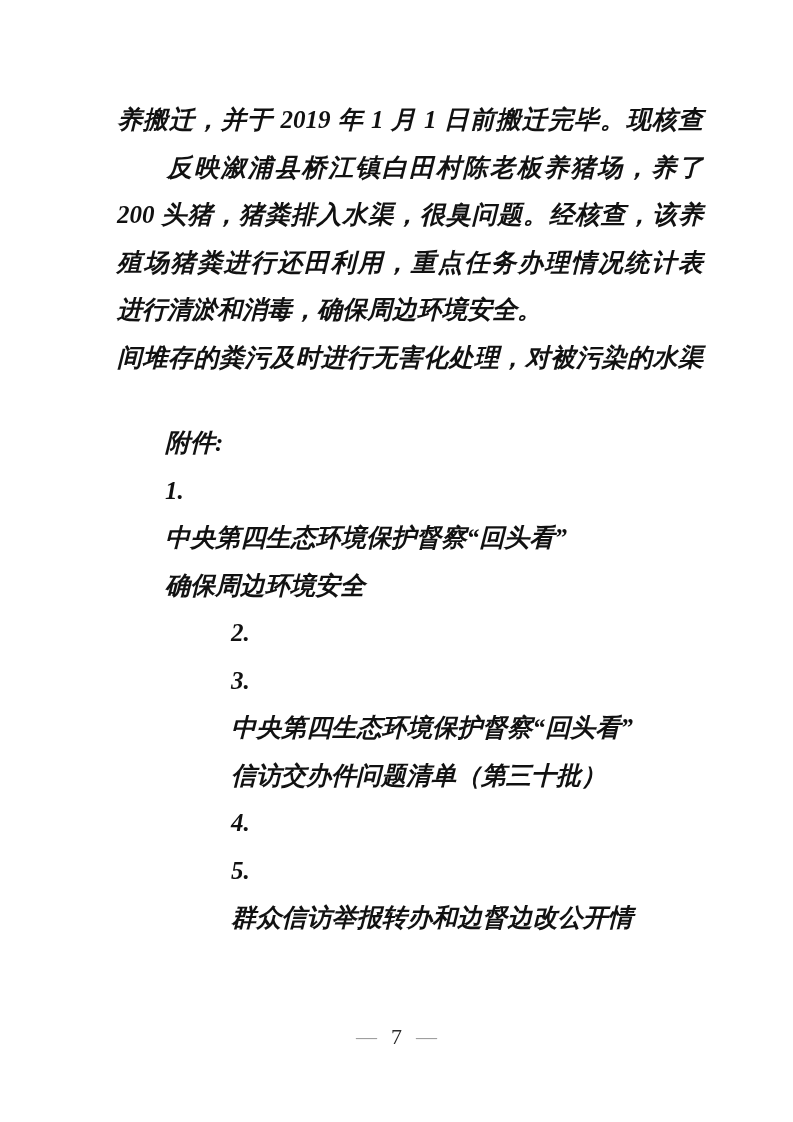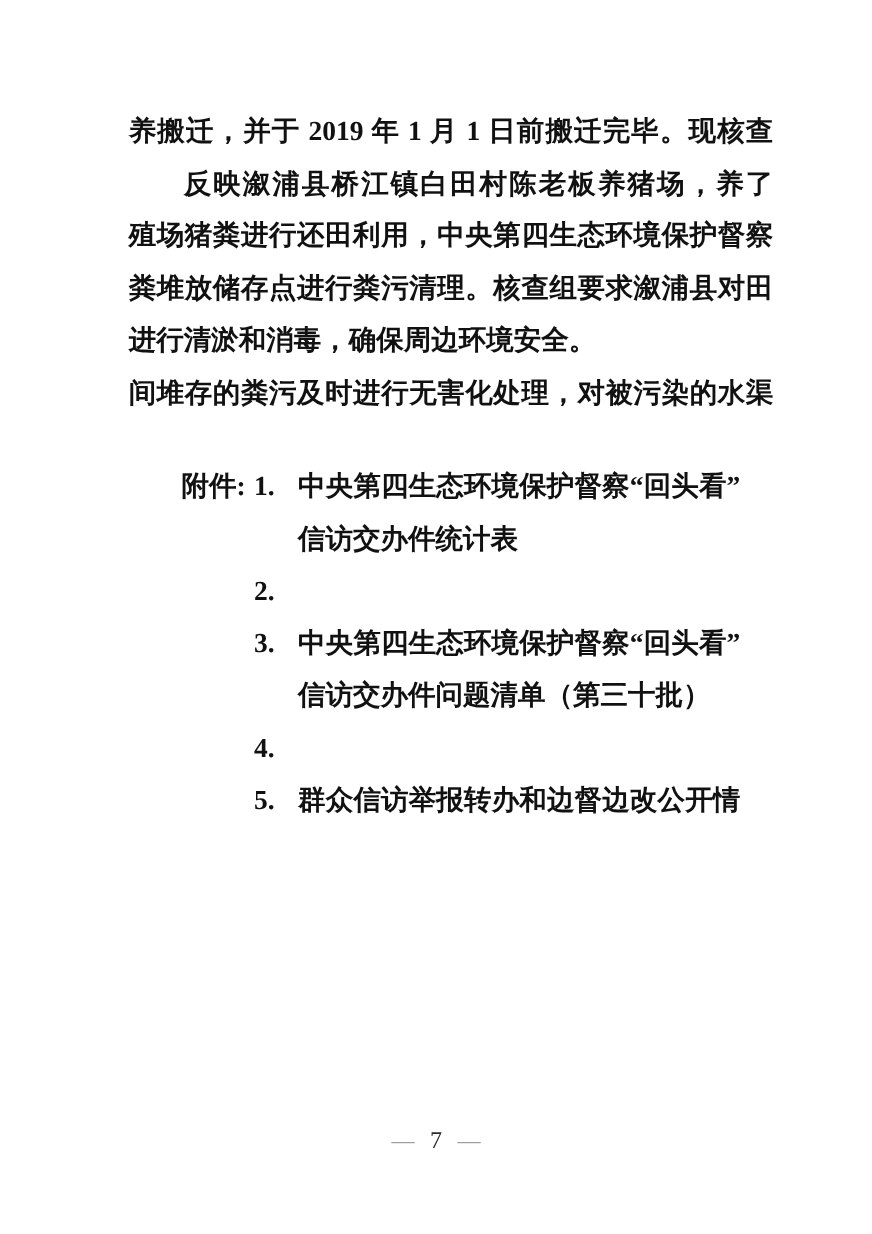--- a/index.html
+++ b/index.html
@@ -21,36 +21,38 @@
   .content {
     position: absolute;
     left: 117px;
     top: 96px;
     width: 586px;
     font-size: 25px;
   }
   .line {
     line-height: 47.5px;
     white-space: nowrap;
+    font-style: italic;
   }
   .fill {
     text-align: justify;
     text-align-last: justify;
     text-justify: inter-character;
   }
   .indent2 {
     padding-left: 50px;
   }
   .attachments {
     margin-top: 38px;
     margin-left: 48px;
   }
   .att-row {
     display: flex;
     align-items: flex-start;
+    flex-direction: column;
   }
   .att-row.no-label {
     margin-left: 66px;
   }
   .att-label {
     width: 66px;
     flex: 0 0 auto;
   }
   .att-num {
     width: 40px;
@@ -85,34 +87,34 @@
 
 <div class="page">
   <div class="content">
 
     <div class="paragraph">
       <div class="line fill">养搬迁，并于 2019 年 1 月 1 日前搬迁完毕。现核查</div>
     </div>
 
     <div class="paragraph">
       <div class="line fill indent2">反映溆浦县桥江镇白田村陈老板养猪场，养了</div>
-      <div class="line fill">殖场猪粪进行还田利用，中央第四生态环境保护督察</div>
-      <div class="line fill">粪堆放储存点进行粪污清理。核查组要求溆浦县对田</div>
+      <div class="line fill">200 头猪，猪粪排入水渠，很臭问题。经核查，该养</div>
+      <div class="line fill">殖场猪粪进行还田利用，重点任务办理情况统计表</div>
       <div class="line">进行清淤和消毒，确保周边环境安全。</div>
       <div class="line fill">间堆存的粪污及时进行无害化处理，对被污染的水渠</div>
     </div>
 
     <div class="attachments">
 
       <div class="att-row">
         <div class="att-label line">附件:</div>
         <div class="att-num line">1.</div>
         <div class="att-text">
           <div class="line fill">中央第四生态环境保护督察“回头看”</div>
-          <div class="line">信访交办件统计表</div>
+          <div class="line">确保周边环境安全</div>
         </div>
       </div>
 
       <div class="att-row no-label">
         <div class="att-num line">2.</div>
       </div>
 
       <div class="att-row no-label">
         <div class="att-num line">3.</div>
         <div class="att-text">

